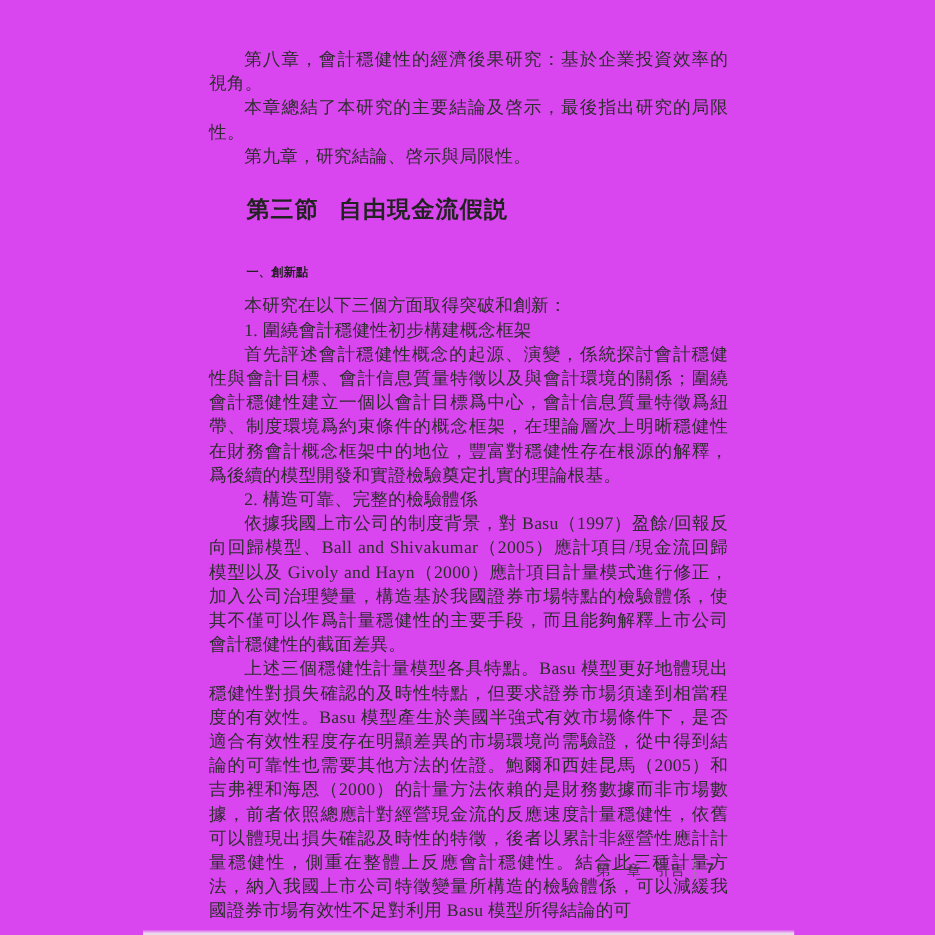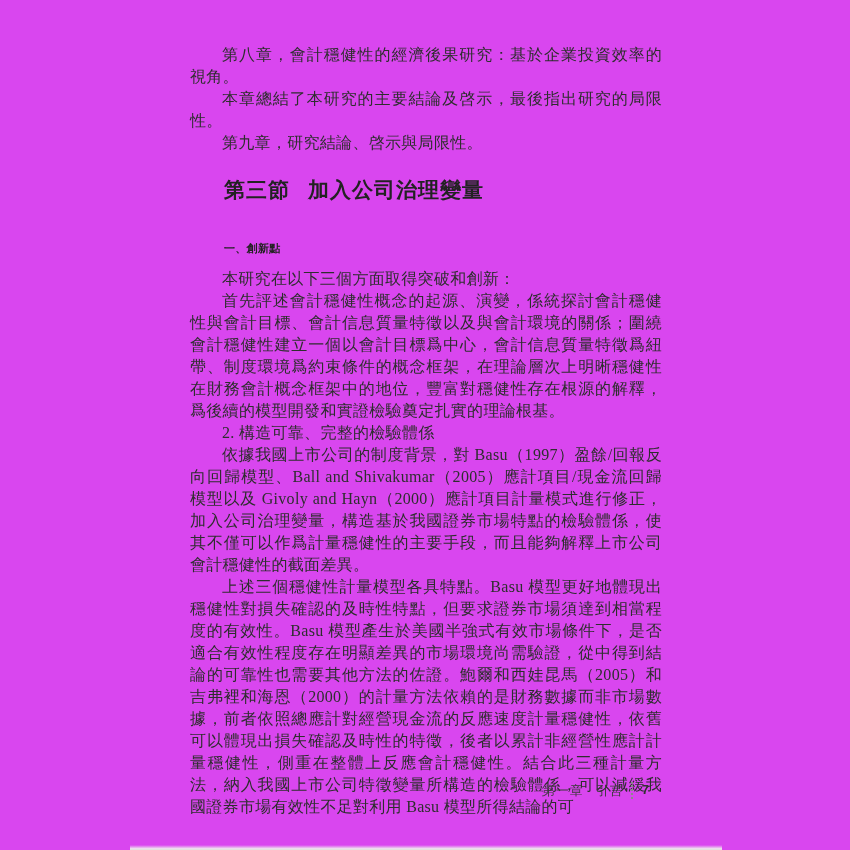--- a/index.html
+++ b/index.html
@@ -81,27 +81,28 @@
 
 <div class="page">
 
   <div class="content">
 
     <p class="para">第八章，會計穩健性的經濟後果研究：基於企業投資效率的視角。</p>
     <p class="para">本章總結了本研究的主要結論及啓示，最後指出研究的局限性。</p>
     <p class="para">第九章，研究結論、啓示與局限性。</p>
 
     <h2 class="section-heading">
-      <span class="sec-num">第三節</span><span>加入公司治理變量</span>
+      <span class="sec-num">第三節</span><span>自由現金流假説</span>
     </h2>
 
     <h3 class="subsection-heading">一、創新點</h3>
 
     <div class="body-blocks">
       <p class="para">本研究在以下三個方面取得突破和創新：</p>
+      <p class="para">1. 圍繞會計穩健性初步構建概念框架</p>
       <p class="para">首先評述會計穩健性概念的起源、演變，係統探討會計穩健性與會計目標、會計信息質量特徵以及與會計環境的關係；圍繞會計穩健性建立一個以會計目標爲中心，會計信息質量特徵爲紐帶、制度環境爲約束條件的概念框架，在理論層次上明晰穩健性在財務會計概念框架中的地位，豐富對穩健性存在根源的解釋，爲後續的模型開發和實證檢驗奠定扎實的理論根基。</p>
       <p class="para">2. 構造可靠、完整的檢驗體係</p>
       <p class="para">依據我國上市公司的制度背景，對 Basu（1997）盈餘/回報反向回歸模型、Ball and Shivakumar（2005）應計項目/現金流回歸模型以及 Givoly and Hayn（2000）應計項目計量模式進行修正，加入公司治理變量，構造基於我國證券市場特點的檢驗體係，使其不僅可以作爲計量穩健性的主要手段，而且能夠解釋上市公司會計穩健性的截面差異。</p>
       <p class="para">上述三個穩健性計量模型各具特點。Basu 模型更好地體現出穩健性對損失確認的及時性特點，但要求證券市場須達到相當程度的有效性。Basu 模型產生於美國半強式有效市場條件下，是否適合有效性程度存在明顯差異的市場環境尚需驗證，從中得到結論的可靠性也需要其他方法的佐證。鮑爾和西娃昆馬（2005）和吉弗裡和海恩（2000）的計量方法依賴的是財務數據而非市場數據，前者依照總應計對經營現金流的反應速度計量穩健性，依舊可以體現出損失確認及時性的特徵，後者以累計非經營性應計計量穩健性，側重在整體上反應會計穩健性。結合此三種計量方法，納入我國上市公司特徵變量所構造的檢驗體係，可以減緩我國證券市場有效性不足對利用 Basu 模型所得結論的可</p>
     </div>
 
   </div>
 
   <div class="footer">
     <span class="chapter">第一章</span>

